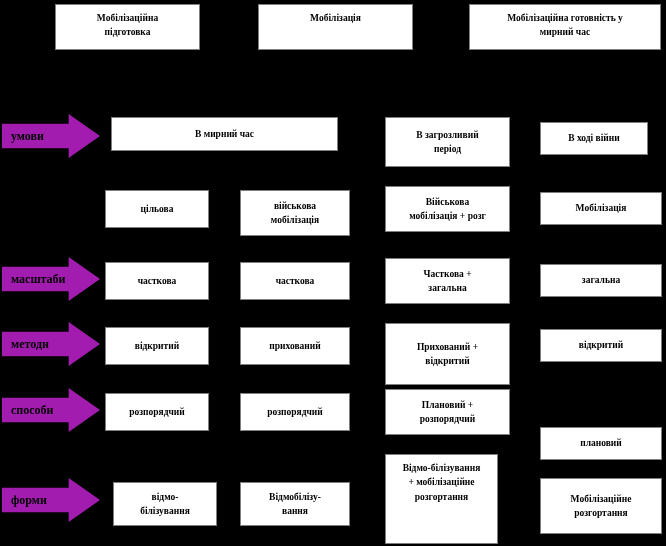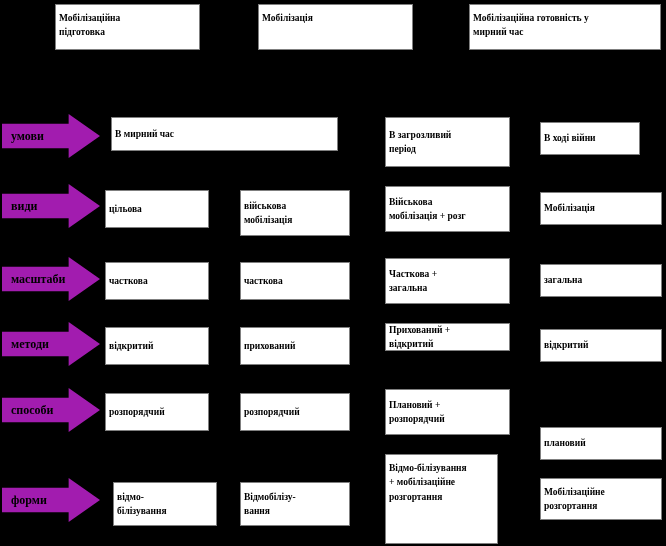--- a/index.html
+++ b/index.html
@@ -16,20 +16,21 @@
     font-family: "Liberation Serif", "DejaVu Serif", serif;
   }
   .box {
     position: absolute;
     background: #ffffff;
     border: 1px solid #7f7f7f;
     box-sizing: border-box;
     display: flex;
     align-items: center;
     justify-content: center;
+    text-align: center;
     color: #000000;
     font-weight: bold;
     font-size: 9.5px;
     line-height: 1.5;
     padding: 2px 3px;
   }
   .box.top-box {
     align-items: flex-start;
     padding-top: 6px;
   }
@@ -66,44 +67,41 @@
     <span class="txt">Мобілізація</span>
   </div>
   <div class="box top-box" style="left:469px; top:4px; width:192px; height:46px;">
     <span class="txt">Мобілізаційна готовність у
 мирний час</span>
   </div>
 
   <div class="arrow" style="left:2px; top:114px; width:98px; height:44px;">
     <span>умови</span>
   </div>
-  <div class="arrow" style="left:2px; top:184px; width:98px; height:44px;">
-    <span>види</span>
-  </div>
   <div class="arrow" style="left:2px; top:257px; width:98px; height:44px;">
     <span>масштаби</span>
   </div>
   <div class="arrow" style="left:2px; top:322px; width:98px; height:44px;">
     <span>методи</span>
   </div>
   <div class="arrow" style="left:2px; top:388px; width:98px; height:44px;">
     <span>способи</span>
   </div>
   <div class="arrow" style="left:2px; top:478px; width:98px; height:44px;">
     <span>форми</span>
   </div>
 
   <div class="box" style="left:111px; top:117px; width:227px; height:34px;">
     <span class="txt">В мирний час</span>
   </div>
   <div class="box" style="left:385px; top:117px; width:125px; height:50px;">
     <span class="txt">В загрозливий
 період</span>
   </div>
-  <div class="box" style="left:540px; top:122px; width:100px; height:33px;">
+  <div class="box" style="left:540px; top:122px; width:108px; height:33px;">
     <span class="txt">В ході війни</span>
   </div>
 
   <div class="box" style="left:105px; top:190px; width:104px; height:38px;">
     <span class="txt">цільова</span>
   </div>
   <div class="box" style="left:240px; top:190px; width:110px; height:46px;">
     <span class="txt">військова
 мобілізація</span>
   </div>
@@ -128,21 +126,21 @@
   <div class="box" style="left:540px; top:264px; width:122px; height:33px;">
     <span class="txt">загальна</span>
   </div>
 
   <div class="box" style="left:105px; top:327px; width:104px; height:38px;">
     <span class="txt">відкритий</span>
   </div>
   <div class="box" style="left:240px; top:327px; width:110px; height:38px;">
     <span class="txt">прихований</span>
   </div>
-  <div class="box" style="left:385px; top:323px; width:125px; height:28px;">
+  <div class="box" style="left:385px; top:323px; width:125px; height:62px;">
     <span class="txt">Прихований +
 відкритий</span>
   </div>
   <div class="box" style="left:540px; top:329px; width:122px; height:33px;">
     <span class="txt">відкритий</span>
   </div>
 
   <div class="box" style="left:105px; top:393px; width:104px; height:38px;">
     <span class="txt">розпорядчий</span>
   </div>
@@ -163,18 +161,18 @@
   </div>
   <div class="box" style="left:240px; top:482px; width:110px; height:44px;">
     <span class="txt">Відмобілізу-
 вання</span>
   </div>
   <div class="box" style="left:385px; top:454px; width:113px; height:90px; align-items:flex-start; padding-top:6px;">
     <span class="txt">Відмо-білізування
 + мобілізаційне
 розгортання</span>
   </div>
-  <div class="box" style="left:540px; top:478px; width:122px; height:42px;">
+  <div class="box" style="left:540px; top:478px; width:122px; height:56px;">
     <span class="txt">Мобілізаційне
 розгортання</span>
   </div>
 
 </div>
 
 </body></html>

